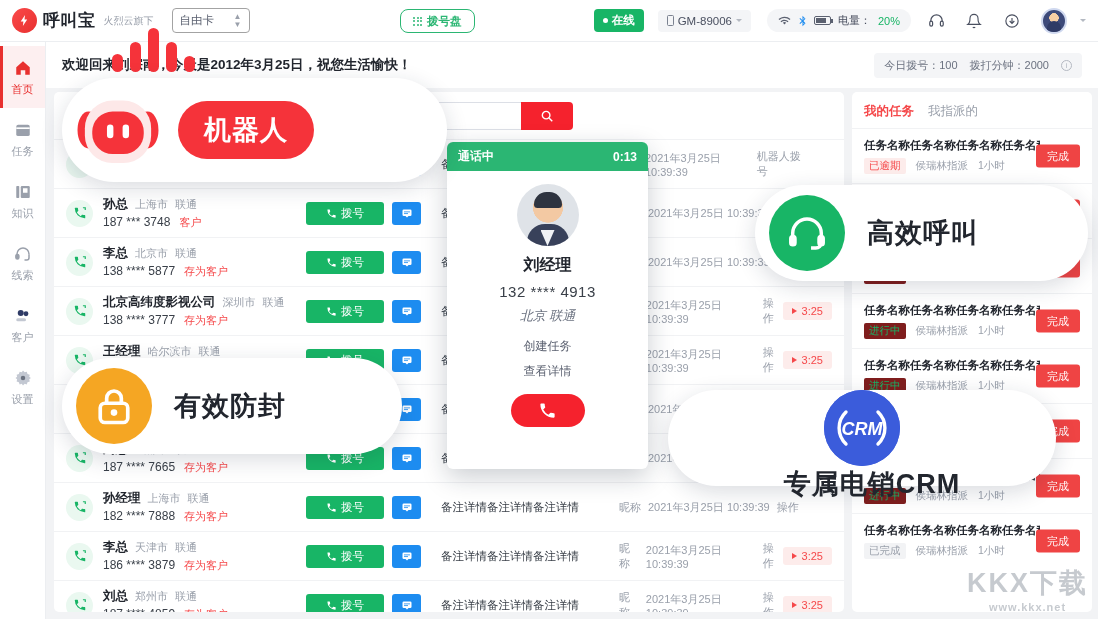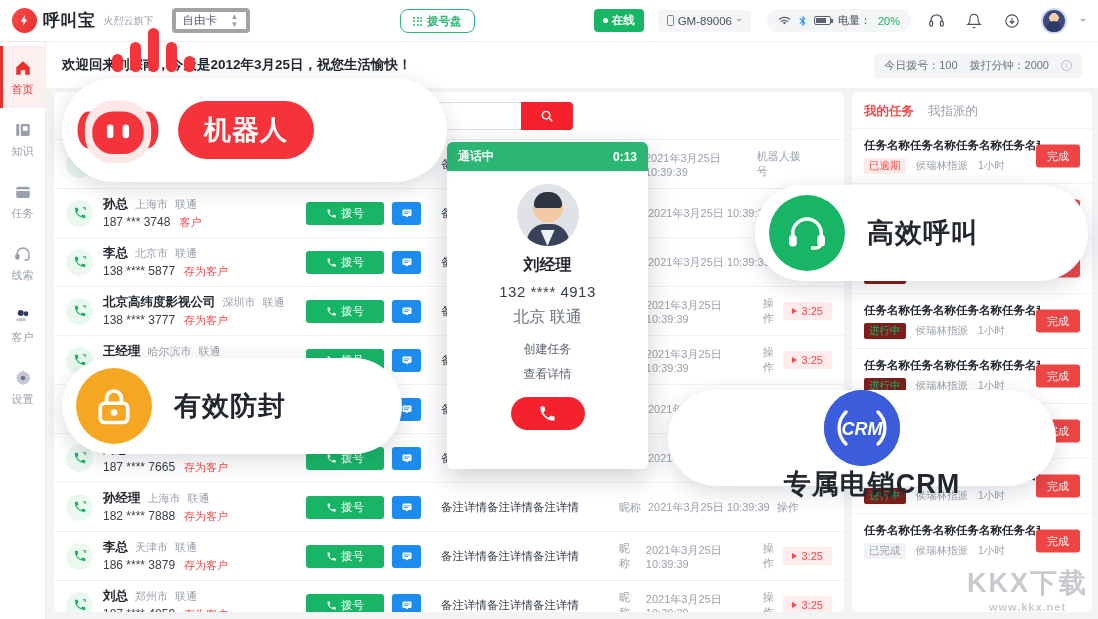--- a/index.html
+++ b/index.html
@@ -19,21 +19,21 @@
   .brand { display: flex; align-items: center; gap: 6px; }
   .brand-logo {
     width: 25px; height: 25px; border-radius: 50%;
     background: linear-gradient(135deg,#fa4a4a,#e8302f);
     display: flex; align-items: center; justify-content: center;
     color: #fff; font-size: 14px; font-weight: bold;
   }
   .brand-name { font-size: 17px; font-weight: bold; color: #22262e; letter-spacing: .5px; }
   .brand-sub { font-size: 10px; color: #9aa0ab; margin-left: 2px; }
   .card-select {
-    margin-left: 18px; width: 78px; height: 25px; border: 4px solid #a3a3a3;
+    margin-left: 18px; width: 78px; height: 25px; border: 1px solid #a3a3a3;
     border-radius: 4px; background: #fff; display: flex; align-items: center;
     justify-content: space-between; padding: 0 7px; font-size: 11.5px; color: #5b6170;
   }
   .sel-arrows { font-size: 8px; color: #9aa0ab; line-height: 1; }
   .dial-btn {
     position: absolute; left: 400px; top: 9px; height: 24px; padding: 0 12px;
     border: 1px solid #2bb673; border-radius: 8px; background: #fff;
     display: flex; align-items: center; gap: 5px;
     font-size: 11.5px; color: #2bb673; font-weight: bold;
   }
@@ -186,21 +186,21 @@
   .call-avatar {
     width: 62px; height: 62px; border-radius: 50%; margin: 0 auto 9px auto; position: relative;
     background: radial-gradient(circle at 50% 38%, #f3c9a3 0 30%, #dfe3e8 31% 100%);
     overflow: hidden;
   }
   .call-avatar .hair { position: absolute; left: 17px; top: 8px; width: 28px; height: 16px; background: #2e3440; border-radius: 14px 14px 4px 4px; }
   .call-avatar .suit { position: absolute; left: 10px; bottom: 0; width: 42px; height: 22px; background: #38415a; border-radius: 18px 18px 0 0; }
   .call-avatar .shirt { position: absolute; left: 24px; bottom: 0; width: 14px; height: 16px; background: #f0f2f5; clip-path: polygon(50% 100%,0 0,100% 0); }
   .call-name { font-size: 16px; font-weight: bold; color: #22262e; }
   .call-phone { font-size: 15px; color: #3a4049; margin-top: 7px; letter-spacing: .5px; }
-  .call-loc { font-size: 16px; color: #6b7280; margin-top: 7px; }
+  .call-loc { font-size: 13px; color: #6b7280; margin-top: 7px; font-style: italic; }
   .call-link { font-size: 12px; color: #5b6170; margin-top: 13px; }
   .hangup {
     width: 74px; height: 33px; background: #f5222d; border-radius: 17px; margin: 14px auto 0 auto;
     display: flex; align-items: center; justify-content: center; color: #fff;
   }
 
   
   .feat {
     position: absolute; display: flex; align-items: center; background: #fff;
     border-radius: 60px; box-shadow: 0 6px 22px rgba(25,35,60,.16); z-index: 70;
@@ -323,35 +323,35 @@
       <span class="nav-ico">
         <svg width="18" height="18" viewBox="0 0 24 24" fill="#e8302f">
             <path d="M12 3L3 11v10h6v-6h6v6h6V11z"></path>
           </svg>
       </span>
       <span>首页</span>
     </div>
     <div class="nav-item">
       <span class="nav-ico">
         <svg width="18" height="18" viewBox="0 0 24 24" fill="#9aa0ab">
+            <rect x="3" y="5" width="18" height="15" rx="2.5"></rect>
+            <rect x="3" y="8.5" width="18" height="2.2" fill="#fff"></rect>
+          </svg>
+      </span>
+      <span>任务</span>
+    </div>
+    <div class="nav-item">
+      <span class="nav-ico">
+        <svg width="18" height="18" viewBox="0 0 24 24" fill="#9aa0ab">
             <rect x="3" y="4" width="4" height="16" rx="1"></rect>
             <rect x="9" y="4" width="12" height="16" rx="1.5"></rect>
             <rect x="12" y="7" width="6" height="6" fill="#fff"></rect>
           </svg>
       </span>
       <span>知识</span>
-    </div>
-    <div class="nav-item">
-      <span class="nav-ico">
-        <svg width="18" height="18" viewBox="0 0 24 24" fill="#9aa0ab">
-            <rect x="3" y="5" width="18" height="15" rx="2.5"></rect>
-            <rect x="3" y="8.5" width="18" height="2.2" fill="#fff"></rect>
-          </svg>
-      </span>
-      <span>任务</span>
     </div>
     <div class="nav-item">
       <span class="nav-ico">
         <svg width="18" height="18" viewBox="0 0 24 24" fill="none" stroke="#9aa0ab" stroke-width="2">
             <path d="M4 13v-1a8 8 0 0116 0v1"></path>
             <path d="M20 13v4a3 3 0 01-3 3h-3"></path>
             <rect x="2.5" y="12.5" width="4" height="6" rx="2" fill="#9aa0ab"></rect>
           </svg>
       </span>
       <span>线索</span>

